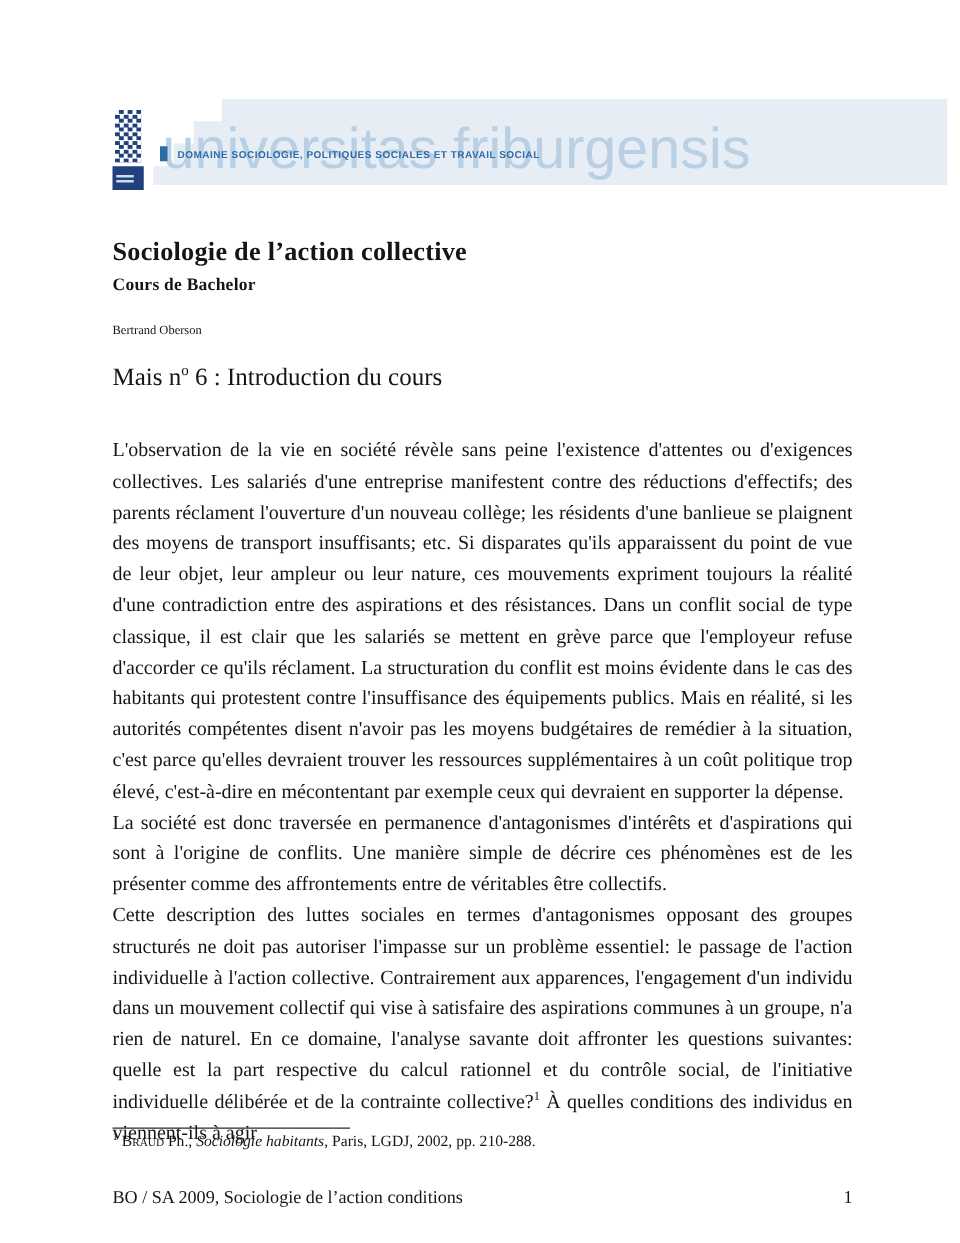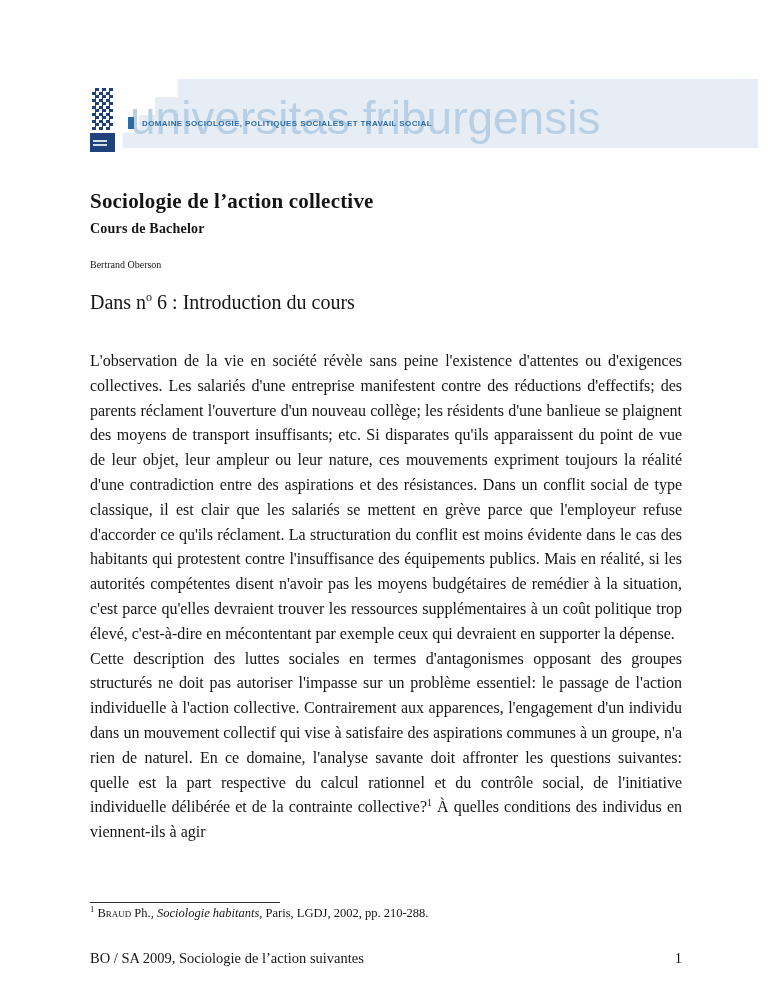--- a/index.html
+++ b/index.html
@@ -98,30 +98,31 @@
   </div>
   <div class="domain-row">
     <span class="domain-square" style="background: rgb(46, 108, 166);"></span>
     <span class="domain-label" style="color: rgb(46, 108, 166);">DOMAINE SOCIOLOGIE, POLITIQUES SOCIALES ET TRAVAIL SOCIAL</span>
   </div>
 
   <div class="doc-title">Sociologie de l’action collective</div>
   <div class="doc-subtitle">Cours de Bachelor</div>
   <div class="doc-author">Bertrand Oberson</div>
 
-  <div class="course-heading"><span>Dans n</span><sup>o</sup><span> 6 : Introduction du cours</span></div>
+  <div class="course-heading"><span>Mais n</span><sup>o</sup><span> 6 : Introduction du cours</span></div>
 
   <div class="body-text">
     <p>L'observation de la vie en société révèle sans peine l'existence d'attentes ou d'exigences collectives. Les salariés d'une entreprise manifestent contre des réductions d'effectifs; des parents réclament l'ouverture d'un nouveau collège; les résidents d'une banlieue se plaignent des moyens de transport insuffisants; etc. Si disparates qu'ils apparaissent du point de vue de leur objet, leur ampleur ou leur nature, ces mouvements expriment toujours la réalité d'une contradiction entre des aspirations et des résistances. Dans un conflit social de type classique, il est clair que les salariés se mettent en grève parce que l'employeur refuse d'accorder ce qu'ils réclament. La structuration du conflit est moins évidente dans le cas des habitants qui protestent contre l'insuffisance des équipements publics. Mais en réalité, si les autorités compétentes disent n'avoir pas les moyens budgétaires de remédier à la situation, c'est parce qu'elles devraient trouver les ressources supplémentaires à un coût politique trop élevé, c'est-à-dire en mécontentant par exemple ceux qui devraient en supporter la dépense.</p>
+    <p>La société est donc traversée en permanence d'antagonismes d'intérêts et d'aspirations qui sont à l'origine de conflits. Une manière simple de décrire ces phénomènes est de les présenter comme des affrontements entre de véritables être collectifs.</p>
     <p><span>Cette description des luttes sociales en termes d'antagonismes opposant des groupes structurés ne doit pas autoriser l'impasse sur un problème essentiel: le passage de l'action individuelle à l'action collective. Contrairement aux apparences, l'engagement d'un individu dans un mouvement collectif qui vise à satisfaire des aspirations communes à un groupe, n'a rien de naturel. En ce domaine, l'analyse savante doit affronter les questions suivantes: quelle est la part respective du calcul rationnel et du contrôle social, de l'initiative individuelle délibérée et de la contrainte collective?</span><sup>1</sup><span> À quelles conditions des individus en viennent-ils à agir</span></p>
   </div>
 
   <div class="footnote-block">
     <hr class="footnote-rule">
     <div class="footnote-text"><sup>1</sup> <span class="smallcaps">Braud</span><span> Ph., </span><span class="italic">Sociologie habitants</span><span>, Paris, LGDJ, 2002, pp. 210-288.</span></div>
   </div>
 
   <div class="page-footer">
-    <span>BO / SA 2009, Sociologie de l’action suivantes</span>
+    <span>BO / SA 2009, Sociologie de l’action conditions</span>
     <span>1</span>
   </div>
 
 </div>
 
 </body></html>

